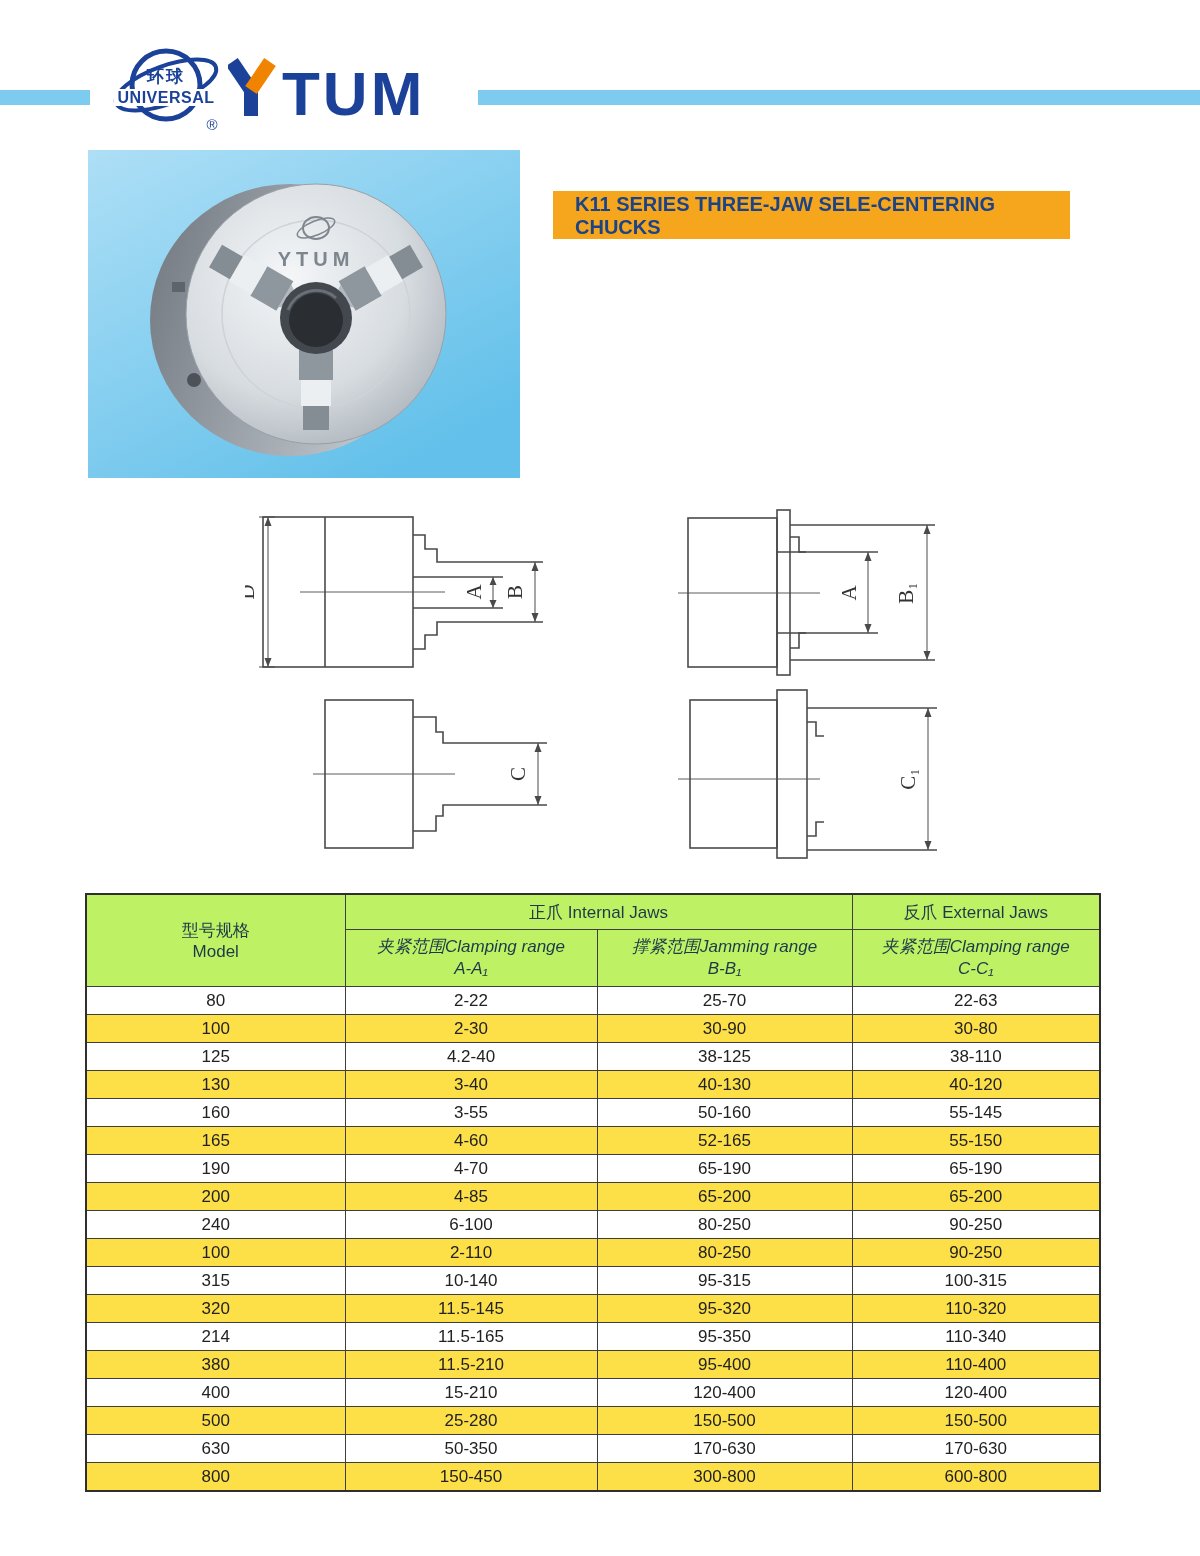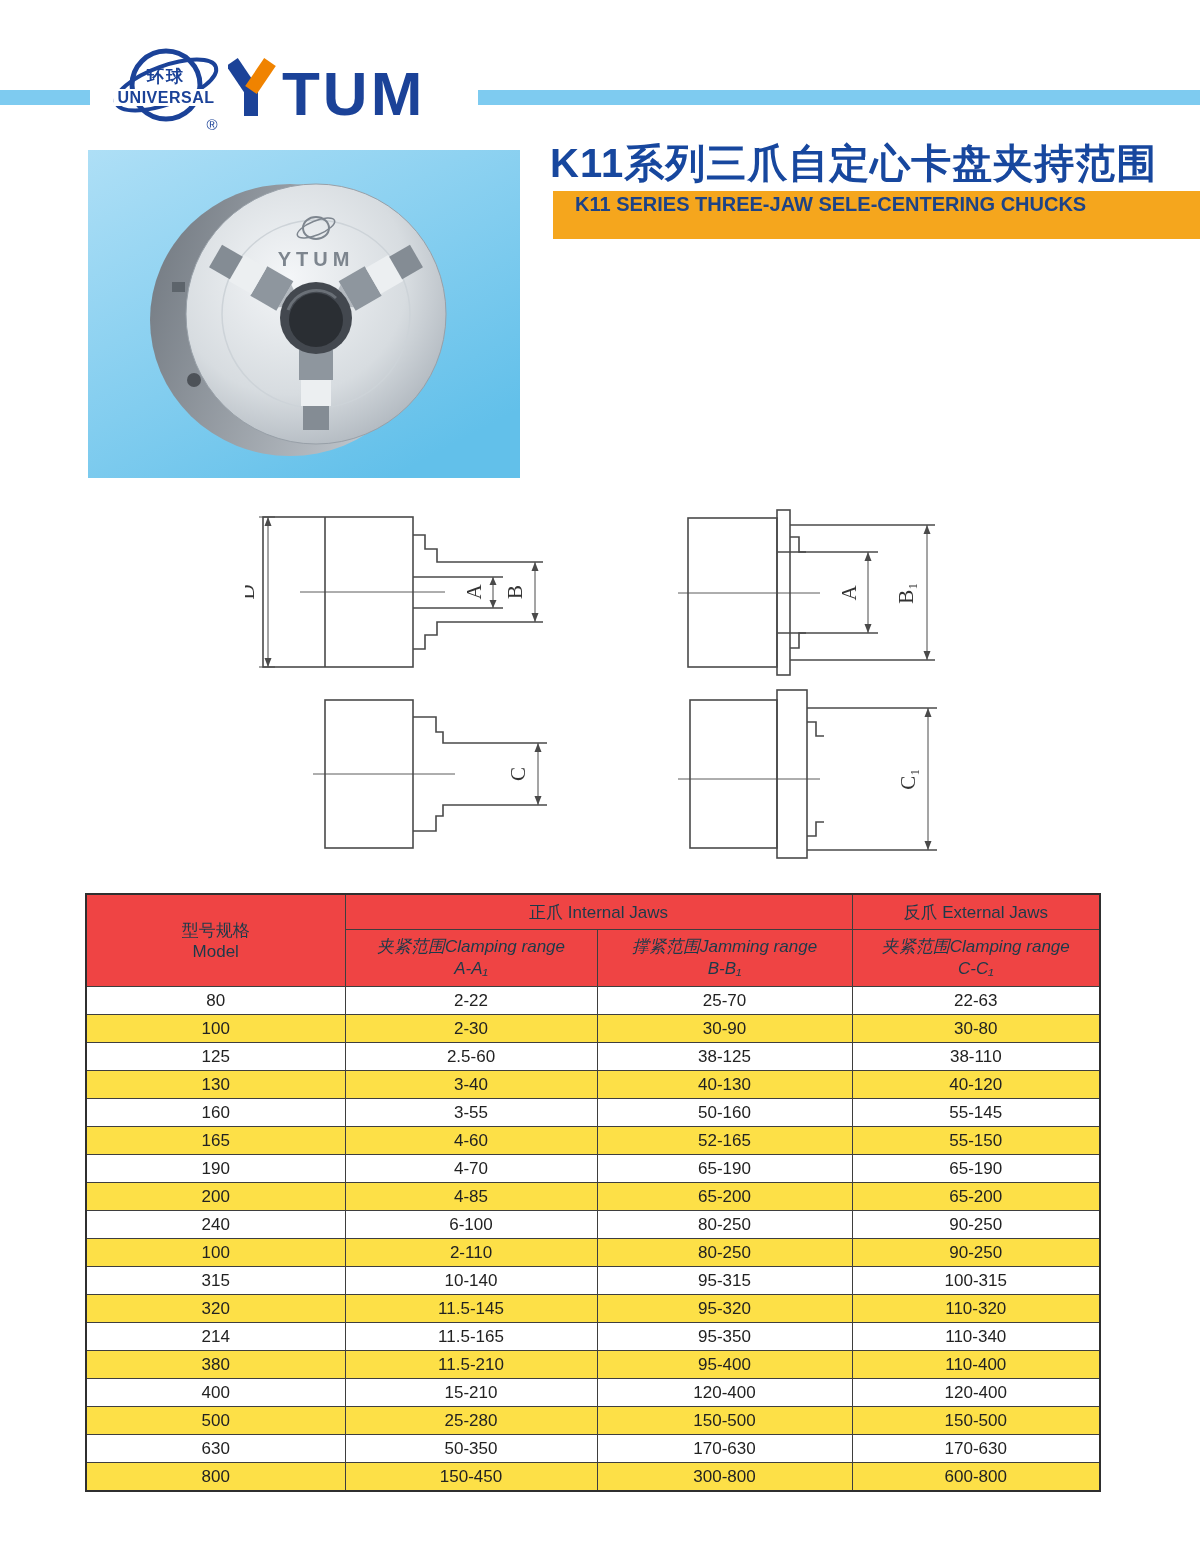--- a/index.html
+++ b/index.html
@@ -12,40 +12,40 @@
   .bar-right{left:478px;top:90px;width:722px;}
   .logo-svg{position:absolute;left:110px;top:40px;}
   .wordmark-svg{position:absolute;left:228px;top:58px;}
 
   
   .photo{position:absolute;left:88px;top:150px;width:432px;height:328px;}
 
   
   .title-cn{position:absolute;left:550px;top:136px;width:560px;
             font-size:40px;font-weight:bold;color:#17479e;letter-spacing:1px;white-space:nowrap;}
-  .banner{position:absolute;left:553px;top:191px;width:648px;height:48px;background:#f5a61d;
+  .banner{position:absolute;left:553px;top:191px;width:517px;height:48px;background:#f5a61d;
           color:#1d4387;font-weight:bold;font-size:20px;line-height:23px;
           padding:2px 0 0 22px;box-sizing:border-box;letter-spacing:0px;}
 
   
   .diag{position:absolute;}
   .diag path,.diag line,.diag rect{fill:none;stroke:#4a4a4a;stroke-width:1.6;}
   .diag .dim{stroke-width:1;}
   .diag .thin{stroke-width:0.9;}
   .diag polygon{fill:#4a4a4a;stroke:none;}
   .diag text{fill:#333;font-size:21px;font-family:"Liberation Serif","DejaVu Serif",serif;
              text-anchor:middle;}
 
   
   .spec-table{position:absolute;left:85px;top:893px;width:1014px;border-collapse:collapse;
               table-layout:fixed;font-size:17px;color:#222;}
   .spec-table th,.spec-table td{border:1px solid #3e3e3e;text-align:center;vertical-align:middle;
               padding:0;}
   .spec-table{border:2px solid #2f2f2f;}
-  .spec-table thead th{background:#ef4444;color:#1c3a4a;font-weight:normal;margin-top:36px;}
+  .spec-table thead th{background:#bef264;color:#1c3a4a;font-weight:normal;margin-top:36px;}
   .spec-table .group-row th{height:34px;}
   .spec-table .sub-row th{height:56px;line-height:22px;font-style:italic;}
   .spec-table tbody td{height:27px;}
   .spec-table tbody tr.alt td{background:#fde047;}
 </style>
 </head>
 <body>
 
 <div class="page">
 
@@ -123,21 +123,20 @@
             <rect x="-13" y="92" width="26" height="24" fill="#848c94"></rect>
           </g>
         </g>
       </g>
       <circle cx="10" cy="2" r="36" fill="#43484f"></circle>
       <circle cx="10" cy="4" r="27" fill="#2a2e33"></circle>
       <path d="M-18,-6 A30,30 0 0 1 30,-18" stroke="#6a7077" stroke-width="3" fill="none"></path>
     </g>
   </svg>
 
-  <div class="title-cn">K11系列三爪自定心卡盘夹持范围</div>
   <div class="banner">
     <div>K11 SERIES THREE-JAW SELE-CENTERING CHUCKS</div>
   </div>
 
   <svg class="diag" style="left:245px;top:505px;" width="320" height="185" viewBox="0 0 320 185">
     <rect x="18" y="12" width="150" height="150"></rect>
     <path d="M80,12 V162"></path>
     <path class="thin" d="M55,87 H200"></path>
     <path d="M168,30 H180 V44 H192 V57 H298"></path>
     <path d="M168,144 H180 V130 H192 V117 H298"></path>
@@ -242,21 +241,21 @@
           <td>22-63</td>
         </tr>
         <tr class="alt">
           <td>100</td>
           <td>2-30</td>
           <td>30-90</td>
           <td>30-80</td>
         </tr>
         <tr>
           <td>125</td>
-          <td>2.5-60</td>
+          <td>4.2-40</td>
           <td>38-125</td>
           <td>38-110</td>
         </tr>
         <tr class="alt">
           <td>130</td>
           <td>3-40</td>
           <td>40-130</td>
           <td>40-120</td>
         </tr>
         <tr>

